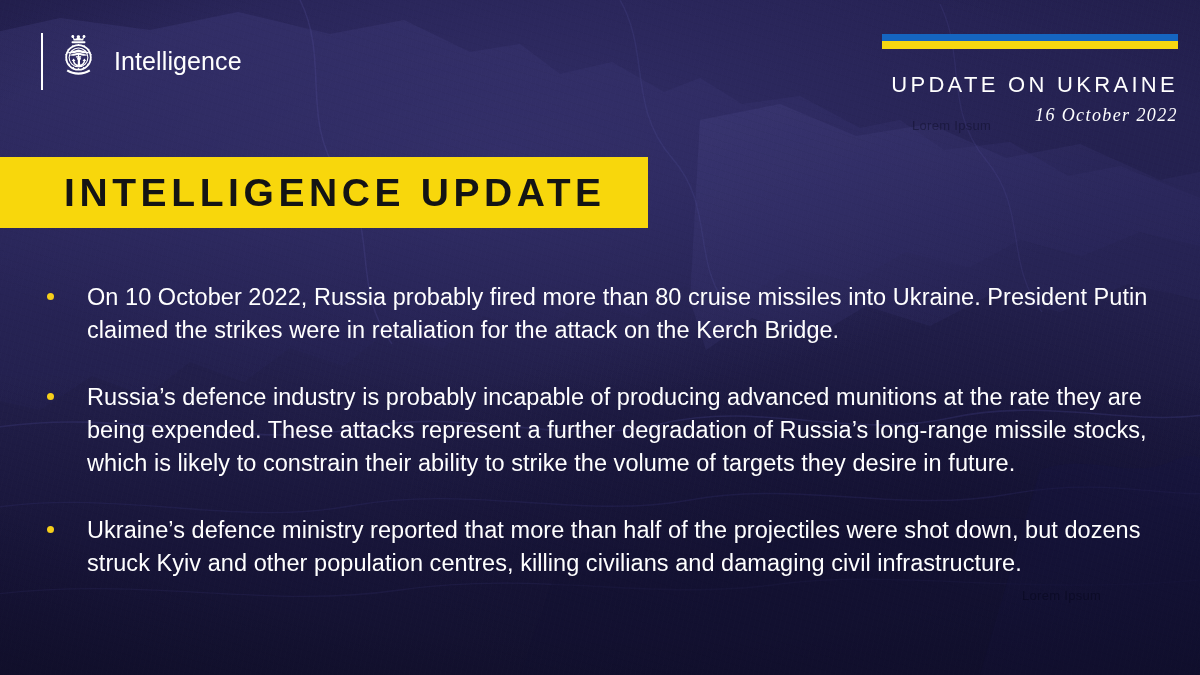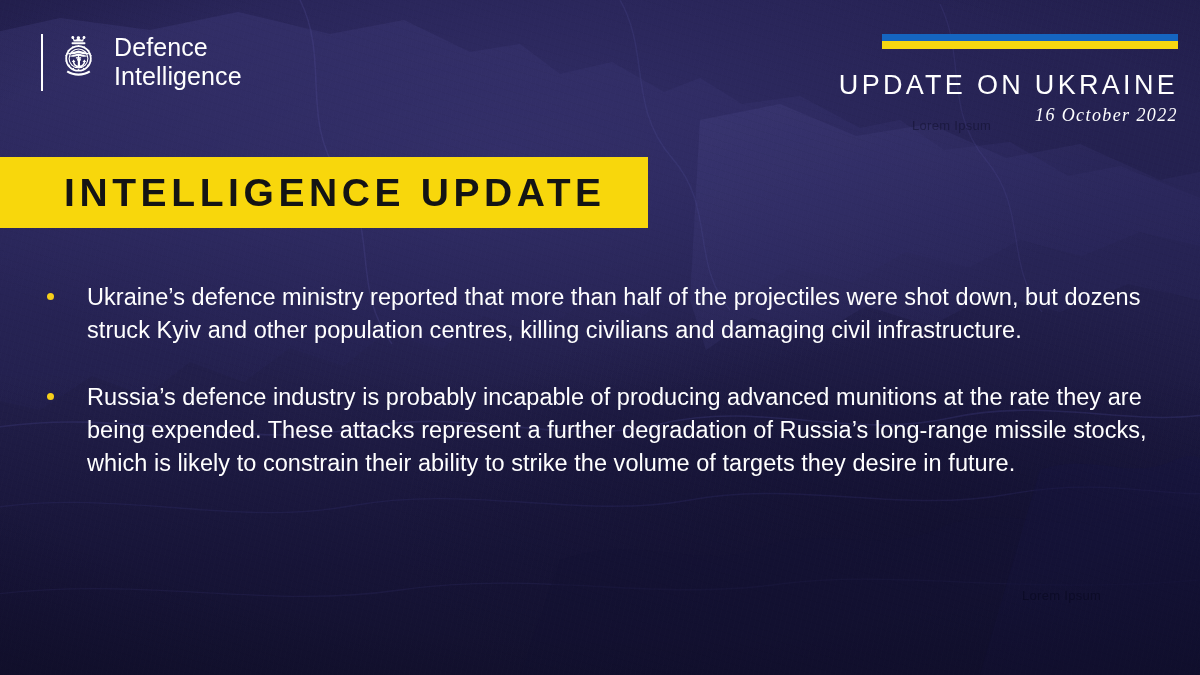--- a/index.html
+++ b/index.html
@@ -62,21 +62,21 @@
     position:absolute; right:22px; top:34px;
     text-align:right;
   }
   .flagbar { width:296px; height:15px; margin-left:auto; }
   .flagbar .blue   { height:7px; background:#1565c0; }
   .flagbar .yellow { height:8px; background:#f5d710; }
 
   .hdr-title {
     margin-top:23px;
     color:#ffffff;
-    font-size:27px; line-height:26px;
+    font-size:22px; line-height:26px;
     font-weight:400; letter-spacing:3.3px;
     white-space:nowrap;
   }
   .hdr-date {
     margin-top:4px;
     color:#ffffff;
     font-family:"Liberation Serif", serif;
     font-style:italic;
     font-size:18px; line-height:27px;
     letter-spacing:1.4px;
@@ -234,21 +234,20 @@
         <rect x="21.8" y="21.0" width="1.4" height="10.3"></rect>
         <rect x="19.9" y="23.2" width="5.2" height="1.3"></rect>
 
         <path d="M22.5 24.3c-.8 0-1.4.6-1.4 1.4 0 .6.4 1.1.9 1.3v4.6c-1.9-.3-3.4-1.8-3.7-3.7h1.2l-1.9-2.5-1.9 2.5h1.1c.3 2.9 2.6 5.2 5.5 5.5v.9h1.4v-.9c2.9-.3 5.2-2.6 5.5-5.5h1.1l-1.9-2.5-1.9 2.5h1.2c-.3 1.9-1.8 3.4-3.7 3.7V27c.5-.2.9-.7.9-1.3 0-.8-.6-1.4-1.4-1.4z"></path>
 
         <path d="M11.8 36.6c3.1 2.0 6.7 3.0 10.7 3.0s7.6-1.0 10.7-3.0l1.2 1.6c-3.4 2.3-7.5 3.5-11.9 3.5s-8.5-1.2-11.9-3.5l1.2-1.6z"></path>
       </g>
     </svg>
 
     <div class="brand-text">
-      <div>Defence</div>
       <div>Intelligence</div>
     </div>
   </div>
 
   <div class="hdr-right">
     <div class="flagbar">
       <div class="blue"></div>
       <div class="yellow"></div>
     </div>
     <div class="hdr-title">UPDATE ON UKRAINE</div>
@@ -257,23 +256,27 @@
 
   <div class="wm wm-hdr">Lorem Ipsum</div>
 
   <div class="banner">
     <div class="banner-text">INTELLIGENCE UPDATE</div>
   </div>
 
   <div class="body">
     <div class="bullet">
       <span class="dot"></span>
-      <span>Ukraine’s defence ministry reported that more than half of the projectiles were shot down, but dozens struck Kyiv and other population centres, killing civilians and damaging civil infrastructure.</span>
+      <span>On 10 October 2022, Russia probably fired more than 80 cruise missiles into Ukraine. President Putin claimed the strikes were in retaliation for the attack on the Kerch Bridge.</span>
     </div>
     <div class="bullet">
       <span class="dot"></span>
       <span>Russia’s defence industry is probably incapable of producing advanced munitions at the rate they are being expended. These attacks represent a further degradation of Russia’s long-range missile stocks, which is likely to constrain their ability to strike the volume of targets they desire in future.</span>
     </div>
+    <div class="bullet">
+      <span class="dot"></span>
+      <span>Ukraine’s defence ministry reported that more than half of the projectiles were shot down, but dozens struck Kyiv and other population centres, killing civilians and damaging civil infrastructure.</span>
+    </div>
   </div>
 
   <div class="wm wm-low">Lorem Ipsum</div>
 
 </div>
 
 </body></html>

